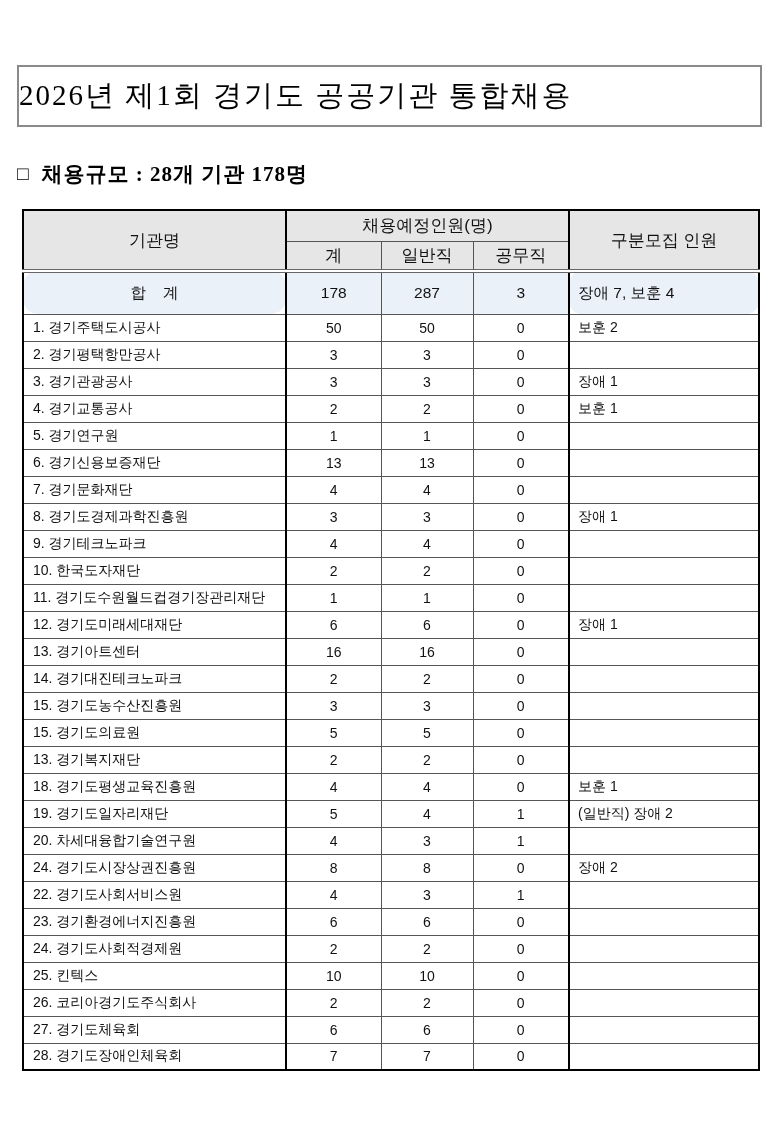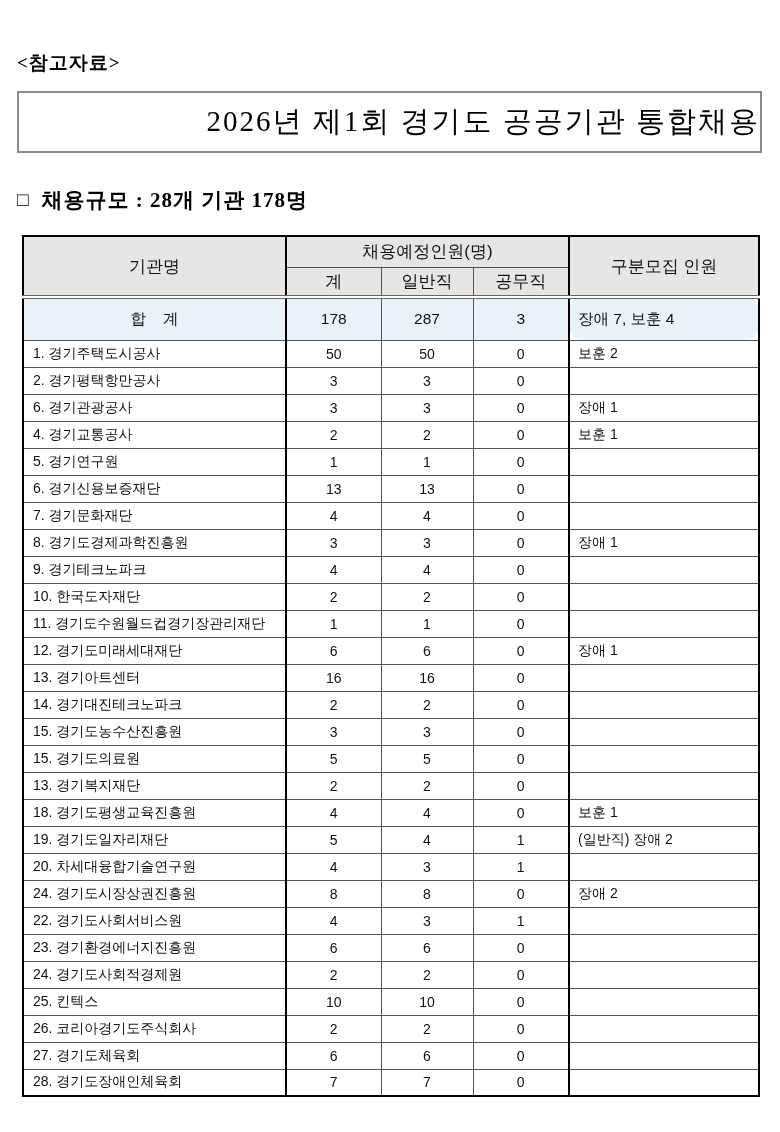--- a/index.html
+++ b/index.html
@@ -22,21 +22,21 @@
     font-size: 19px;
     letter-spacing: 1px;
     color: #000000;
   }
   .title-box {
     margin-top: 15px;
     border: 2px solid #8a8a8a;
     height: 62px;
     display: flex;
     align-items: center;
-    justify-content: flex-end;
+    justify-content: flex-start;
   }
   .title-box h1 {
     font-family: "Liberation Serif", "DejaVu Serif", serif;
     font-weight: normal;
     font-size: 29px;
     letter-spacing: 2px;
     color: #000000;
     white-space: nowrap;
   }
   .subtitle {
@@ -85,30 +85,29 @@
     background: #eaf1f9;
     height: 43px;
     font-size: 15.5px;
   }
   tr.total-row td.c-name {
     text-align: center;
     white-space: pre;
     padding-left: 0;
   }
   tbody td { height: 27px; font-size: 14px; }
-  td.c-name { text-align: left; padding-left: 9px; }
+  td.c-name { text-align: left; padding-left: 9px; border-radius: 15px; }
   td.c-num  { text-align: center; }
   td.c-note { text-align: left; padding-left: 8px; font-size: 14px; border-radius: 13px; }
 </style>
 </head>
 <body>
 
 <div class="page">
 
-  <div class="ref-label">&lt;참고자료&gt;</div>
 
   <div class="title-box">
     <h1>2026년 제1회 경기도 공공기관 통합채용</h1>
   </div>
 
   <div class="subtitle">
     <span class="square-bullet">□</span>
     <span>채용규모 : 28개 기관 178명</span>
   </div>
 
@@ -151,21 +150,21 @@
 
     <tr>
       <td class="c-name">2. 경기평택항만공사</td>
       <td class="c-num thick-left">3</td>
       <td class="c-num">3</td>
       <td class="c-num">0</td>
       <td class="c-note thick-left"></td>
     </tr>
 
     <tr>
-      <td class="c-name">6. 경기관광공사</td>
+      <td class="c-name">3. 경기관광공사</td>
       <td class="c-num thick-left">3</td>
       <td class="c-num">3</td>
       <td class="c-num">0</td>
       <td class="c-note thick-left">장애 1</td>
     </tr>
 
     <tr>
       <td class="c-name">4. 경기교통공사</td>
       <td class="c-num thick-left">2</td>
       <td class="c-num">2</td>

